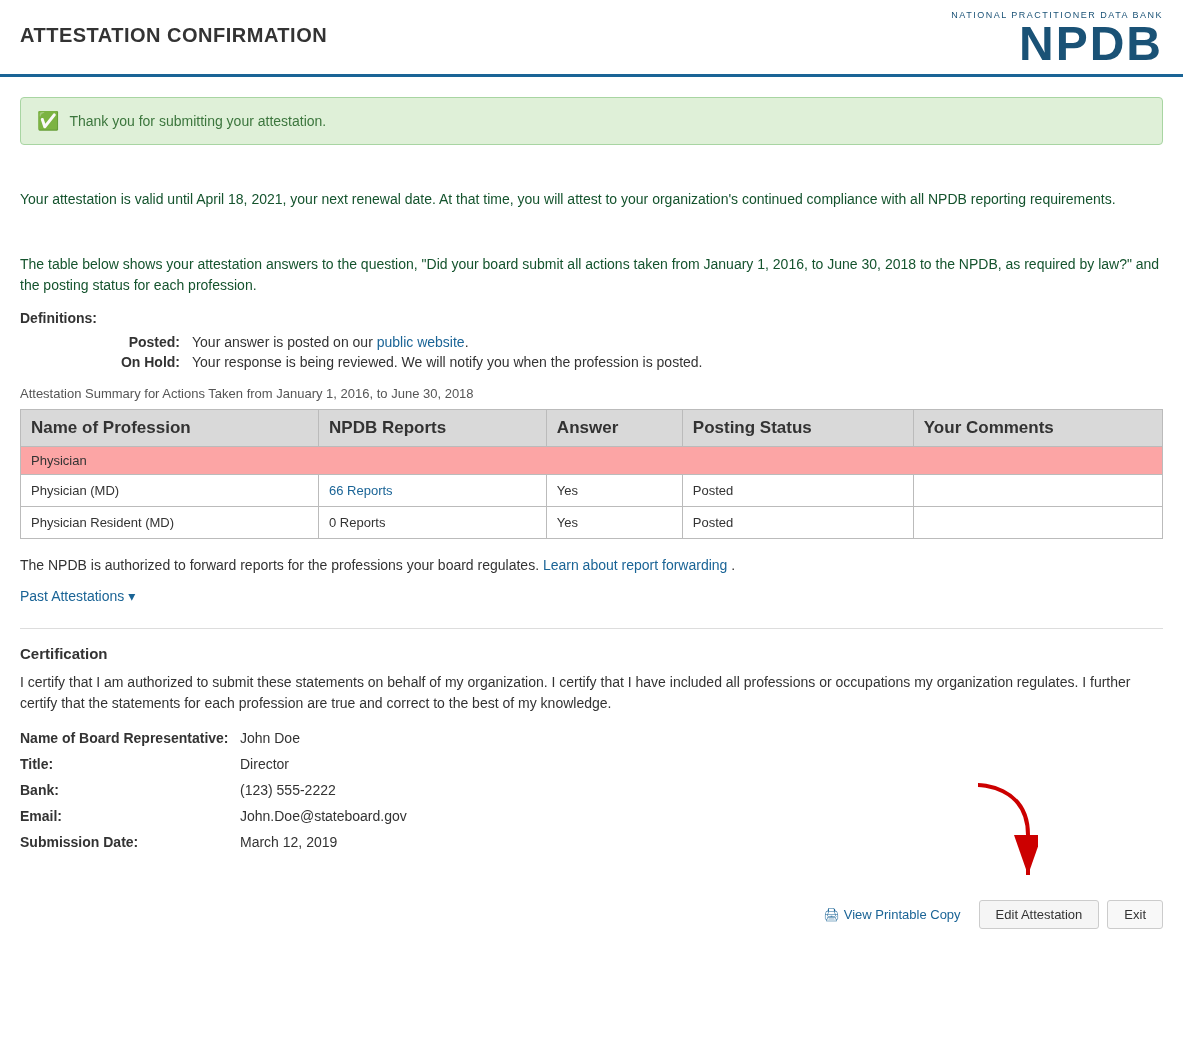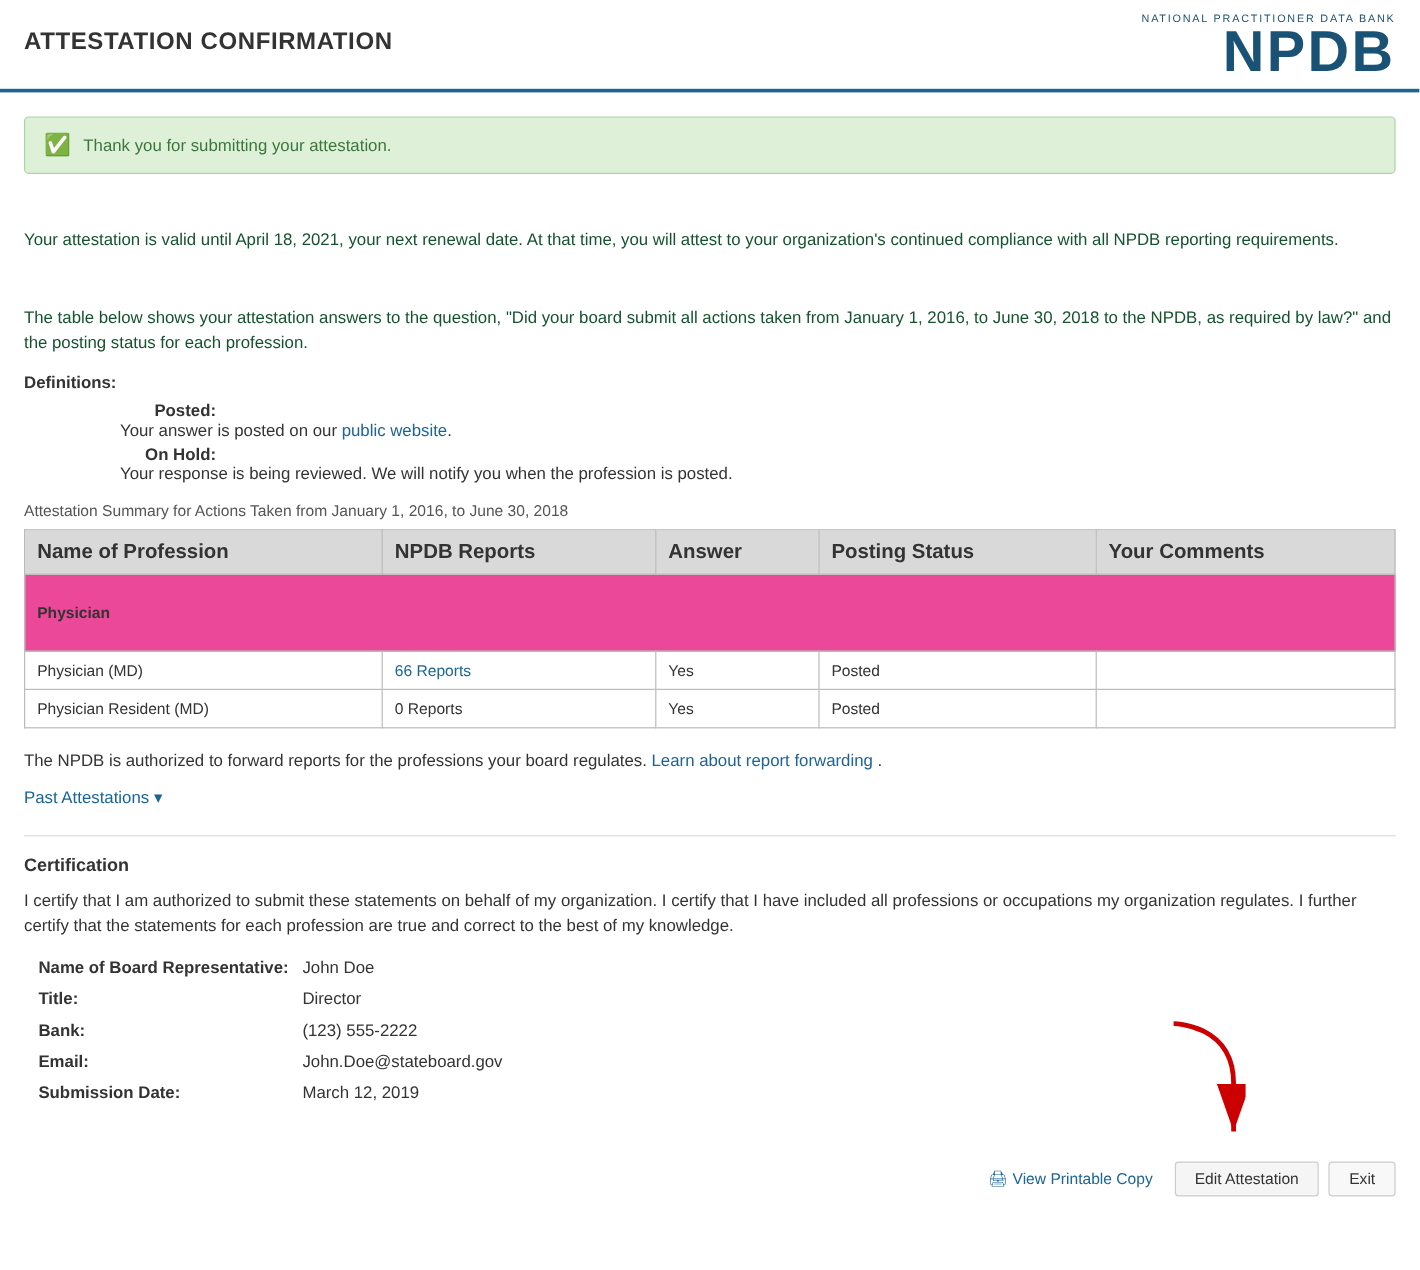--- a/index.html
+++ b/index.html
@@ -83,21 +83,20 @@
       font-weight: bold;
       margin-bottom: 8px;
     }
     .definitions-table {
       margin-left: 80px;
       margin-bottom: 16px;
     }
     .def-row {
       display: flex;
       margin-bottom: 4px;
-      flex-direction: column;
     }
     .def-term {
       font-weight: bold;
       width: 80px;
       text-align: right;
       margin-right: 12px;
     }
     .def-desc {
       flex: 1;
     }
@@ -127,23 +126,23 @@
       font-weight: bold;
       font-size: 17px;
     }
     .data-table td {
       border: 1px solid #bbb;
       padding: 8px 10px;
       font-size: 13px;
       vertical-align: middle;
     }
     .data-table .group-row td {
-      background-color: #ec4899;
-      font-weight: bold;
-      padding: 24px 10px;
+      background-color: #fca5a5;
+      font-weight: normal;
+      padding: 6px 10px;
     }
     .table-link {
       color: #1a6496;
       text-decoration: none;
     }
 
     
     .forwarding-text {
       margin-bottom: 12px;
       line-height: 1.5;
@@ -177,21 +176,20 @@
       margin-bottom: 16px;
       line-height: 1.5;
     }
 
     
     .info-grid {
       display: grid;
       grid-template-columns: 220px 1fr;
       row-gap: 10px;
       margin-bottom: 20px;
-      margin-left: 12px;
     }
     .info-label {
       font-weight: bold;
       font-size: 14px;
     }
     .info-value {
       font-size: 14px;
     }
 
     

